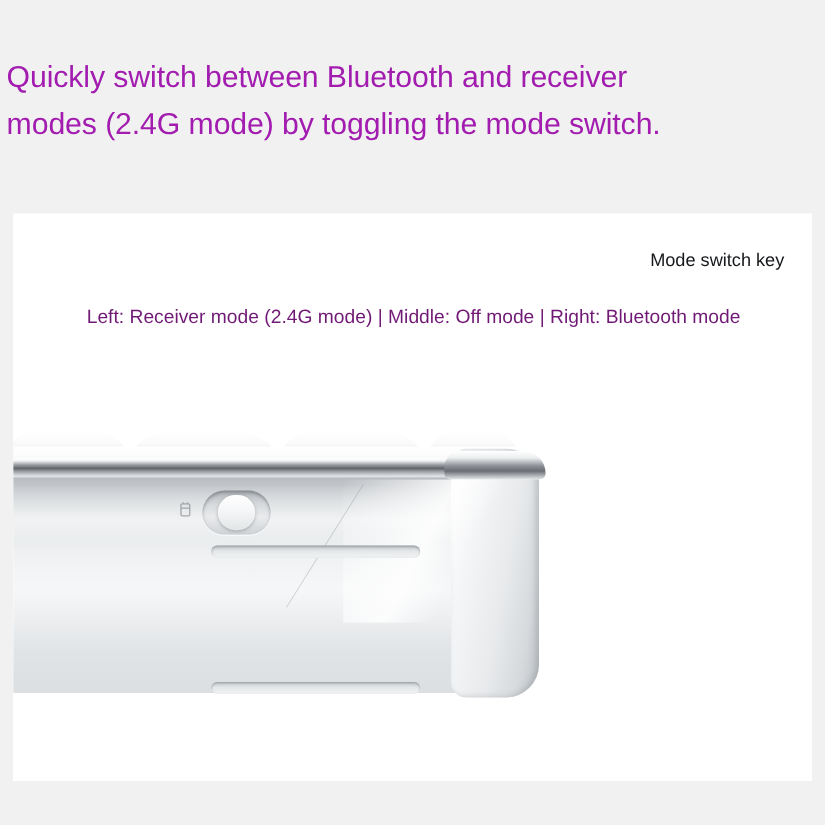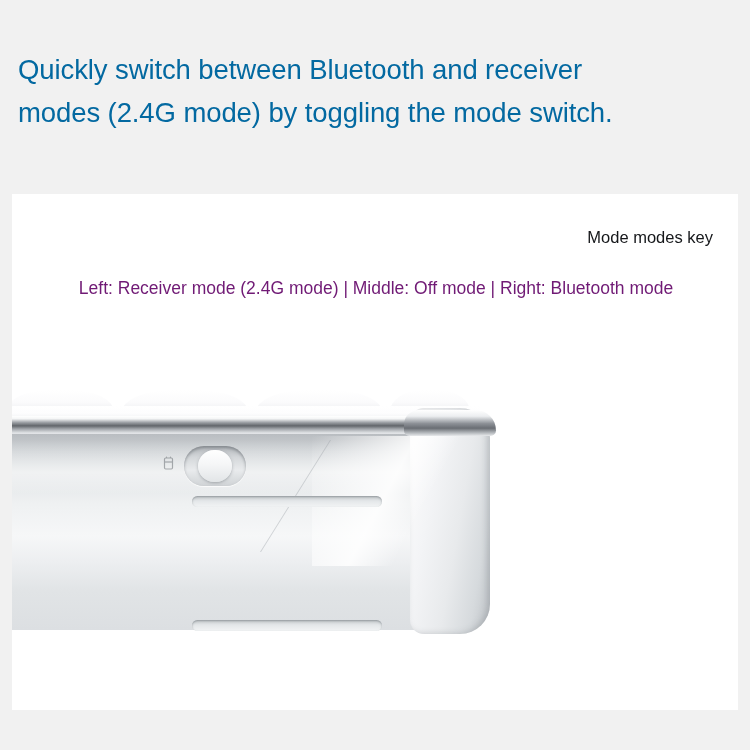--- a/index.html
+++ b/index.html
@@ -11,27 +11,27 @@
     height: 750px;
     background: #f1f1f1;
     font-family: "Liberation Sans", sans-serif;
     overflow: hidden;
     position: relative;
   }
 
   
   .heading {
     position: absolute;
-    left: 18px;
+    left: 6px;
     top: 48px;
     width: 712px;
     font-size: 27.5px;
     line-height: 43px;
     font-weight: 400;
-    color: #0369a1;
+    color: #a21caf;
     letter-spacing: -0.1px;
     white-space: pre-line;
   }
 
   
   .card {
     position: absolute;
     left: 12px;
     top: 194px;
     width: 726px;
@@ -254,21 +254,21 @@
   }
 </style>
 </head>
 <body>
 
 <div class="heading">Quickly switch between Bluetooth and receiver
 modes (2.4G mode) by toggling the mode switch.</div>
 
 <div class="card">
 
-  <div class="label-row">Mode modes key</div>
+  <div class="label-row">Mode switch key</div>
 
   <div class="caption-row">Left: Receiver mode (2.4G mode) | Middle: Off mode | Right: Bluetooth mode</div>
 
   <div class="photo">
 
     <div class="keycaps">
       <div class="keycap kc1"></div>
       <div class="keycap kc2"></div>
       <div class="keycap kc3"></div>
       <div class="keycap kc4"></div>

